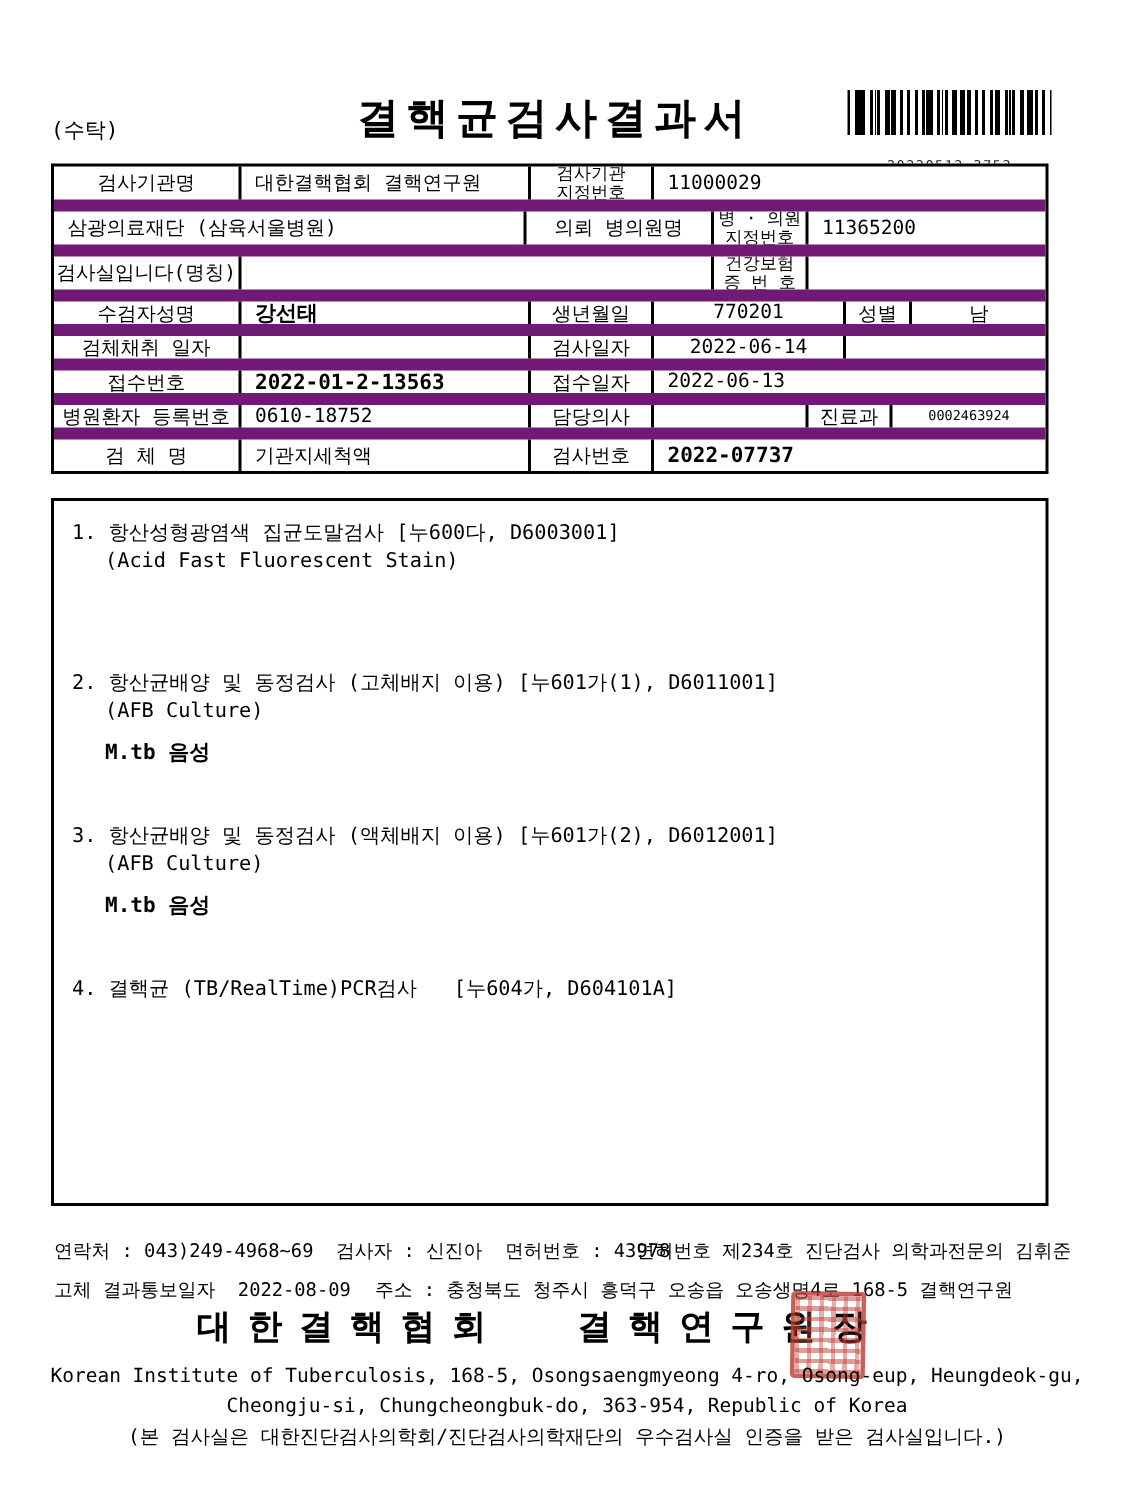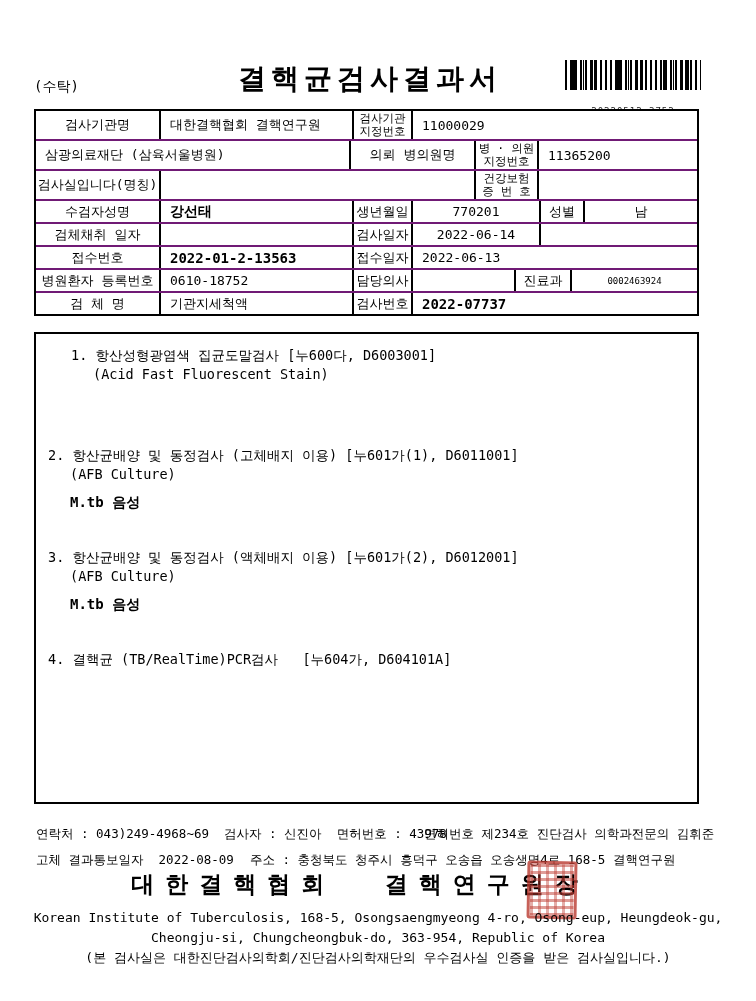--- a/index.html
+++ b/index.html
@@ -20,43 +20,43 @@
   .barcode{
     height:30px;width:136px;background-color:#fff;
     background-image:
       repeating-linear-gradient(90deg,#000 0 2px,transparent 2px 5px),
       repeating-linear-gradient(90deg,#000 0 1px,transparent 1px 9px),
       repeating-linear-gradient(90deg,transparent 0 6px,#000 6px 9px,transparent 9px 23px);
   }
   .barcode-num{font-size:9px;text-align:center;letter-spacing:1px;color:#222;margin-top:16px;}
   
   .tbl{left:34px;top:109px;width:665px;border:2px solid #000;box-sizing:border-box;background:#fff;}
-  .row{display:flex;border-bottom:2px solid #701a75;box-sizing:border-box;}
+  .row{display:flex;border-bottom:8px solid #701a75;box-sizing:border-box;}
   .row:last-child{border-bottom:none;}
   .cell{
     border-right:2px solid #000;box-sizing:border-box;
     display:flex;align-items:center;justify-content:center;
     font-size:13px;overflow:hidden;white-space:pre-line;text-align:center;
   }
   .cell:last-child{border-right:none;border-radius:12px;}
   .lab{justify-content:center;}
   .val{justify-content:flex-start;padding-left:9px;text-align:left;}
   .ctr{justify-content:center;padding-left:0;}
   .b{font-weight:700;font-size:14px;}
   .small2{font-size:11.5px;line-height:13px;}
   .tiny{font-size:9px;letter-spacing:0;}
   .h30{height:30px;} .h23{height:23px;} .h21{height:21px;}
-  .w125{width:125px;flex:none;} .w217{width:193px;flex:none;} .w82{width:59px;flex:none;}
+  .w125{width:125px;flex:none;} .w217{width:193px;flex:none;} .w82{width:82px;flex:none;}
   .w315{width:315px;flex:none;} .w63{width:63px;flex:none;} .w128{width:128px;flex:none;}
   .w44{width:44px;flex:none;} .w103{width:103px;flex:none;} .w56{width:56px;flex:none;}
   .grow{flex:1;}
   
   .result-box{left:34px;top:332px;width:665px;height:472px;border:2px solid #000;box-sizing:border-box;background:#fff;}
   .test-item{position:absolute;left:12px;font-size:13.5px;line-height:19px;}
-  .t1{top:12px;margin-left:23px;} .t2{top:112px;} .t3{top:214px;} .t4{top:316px;}
+  .t1{top:12px;} .t2{top:112px;} .t3{top:214px;} .t4{top:316px;}
   .t-line{white-space:pre;}
   .t-sub{padding-left:22px;white-space:pre;}
   .t-result{padding-left:22px;margin-top:9px;font-weight:700;font-size:14px;white-space:pre;}
   
   .foot-line{left:0;top:0;width:756px;font-size:12.5px;}
   .fl1{top:826px;} .fl2{top:852px;}
   .fspan{position:absolute;white-space:pre;}
   .fp1{left:36px;} .fp2{left:224px;} .fp3{left:424px;}
   .fp4{left:36px;} .fp5{left:250px;}
   .org-line{

